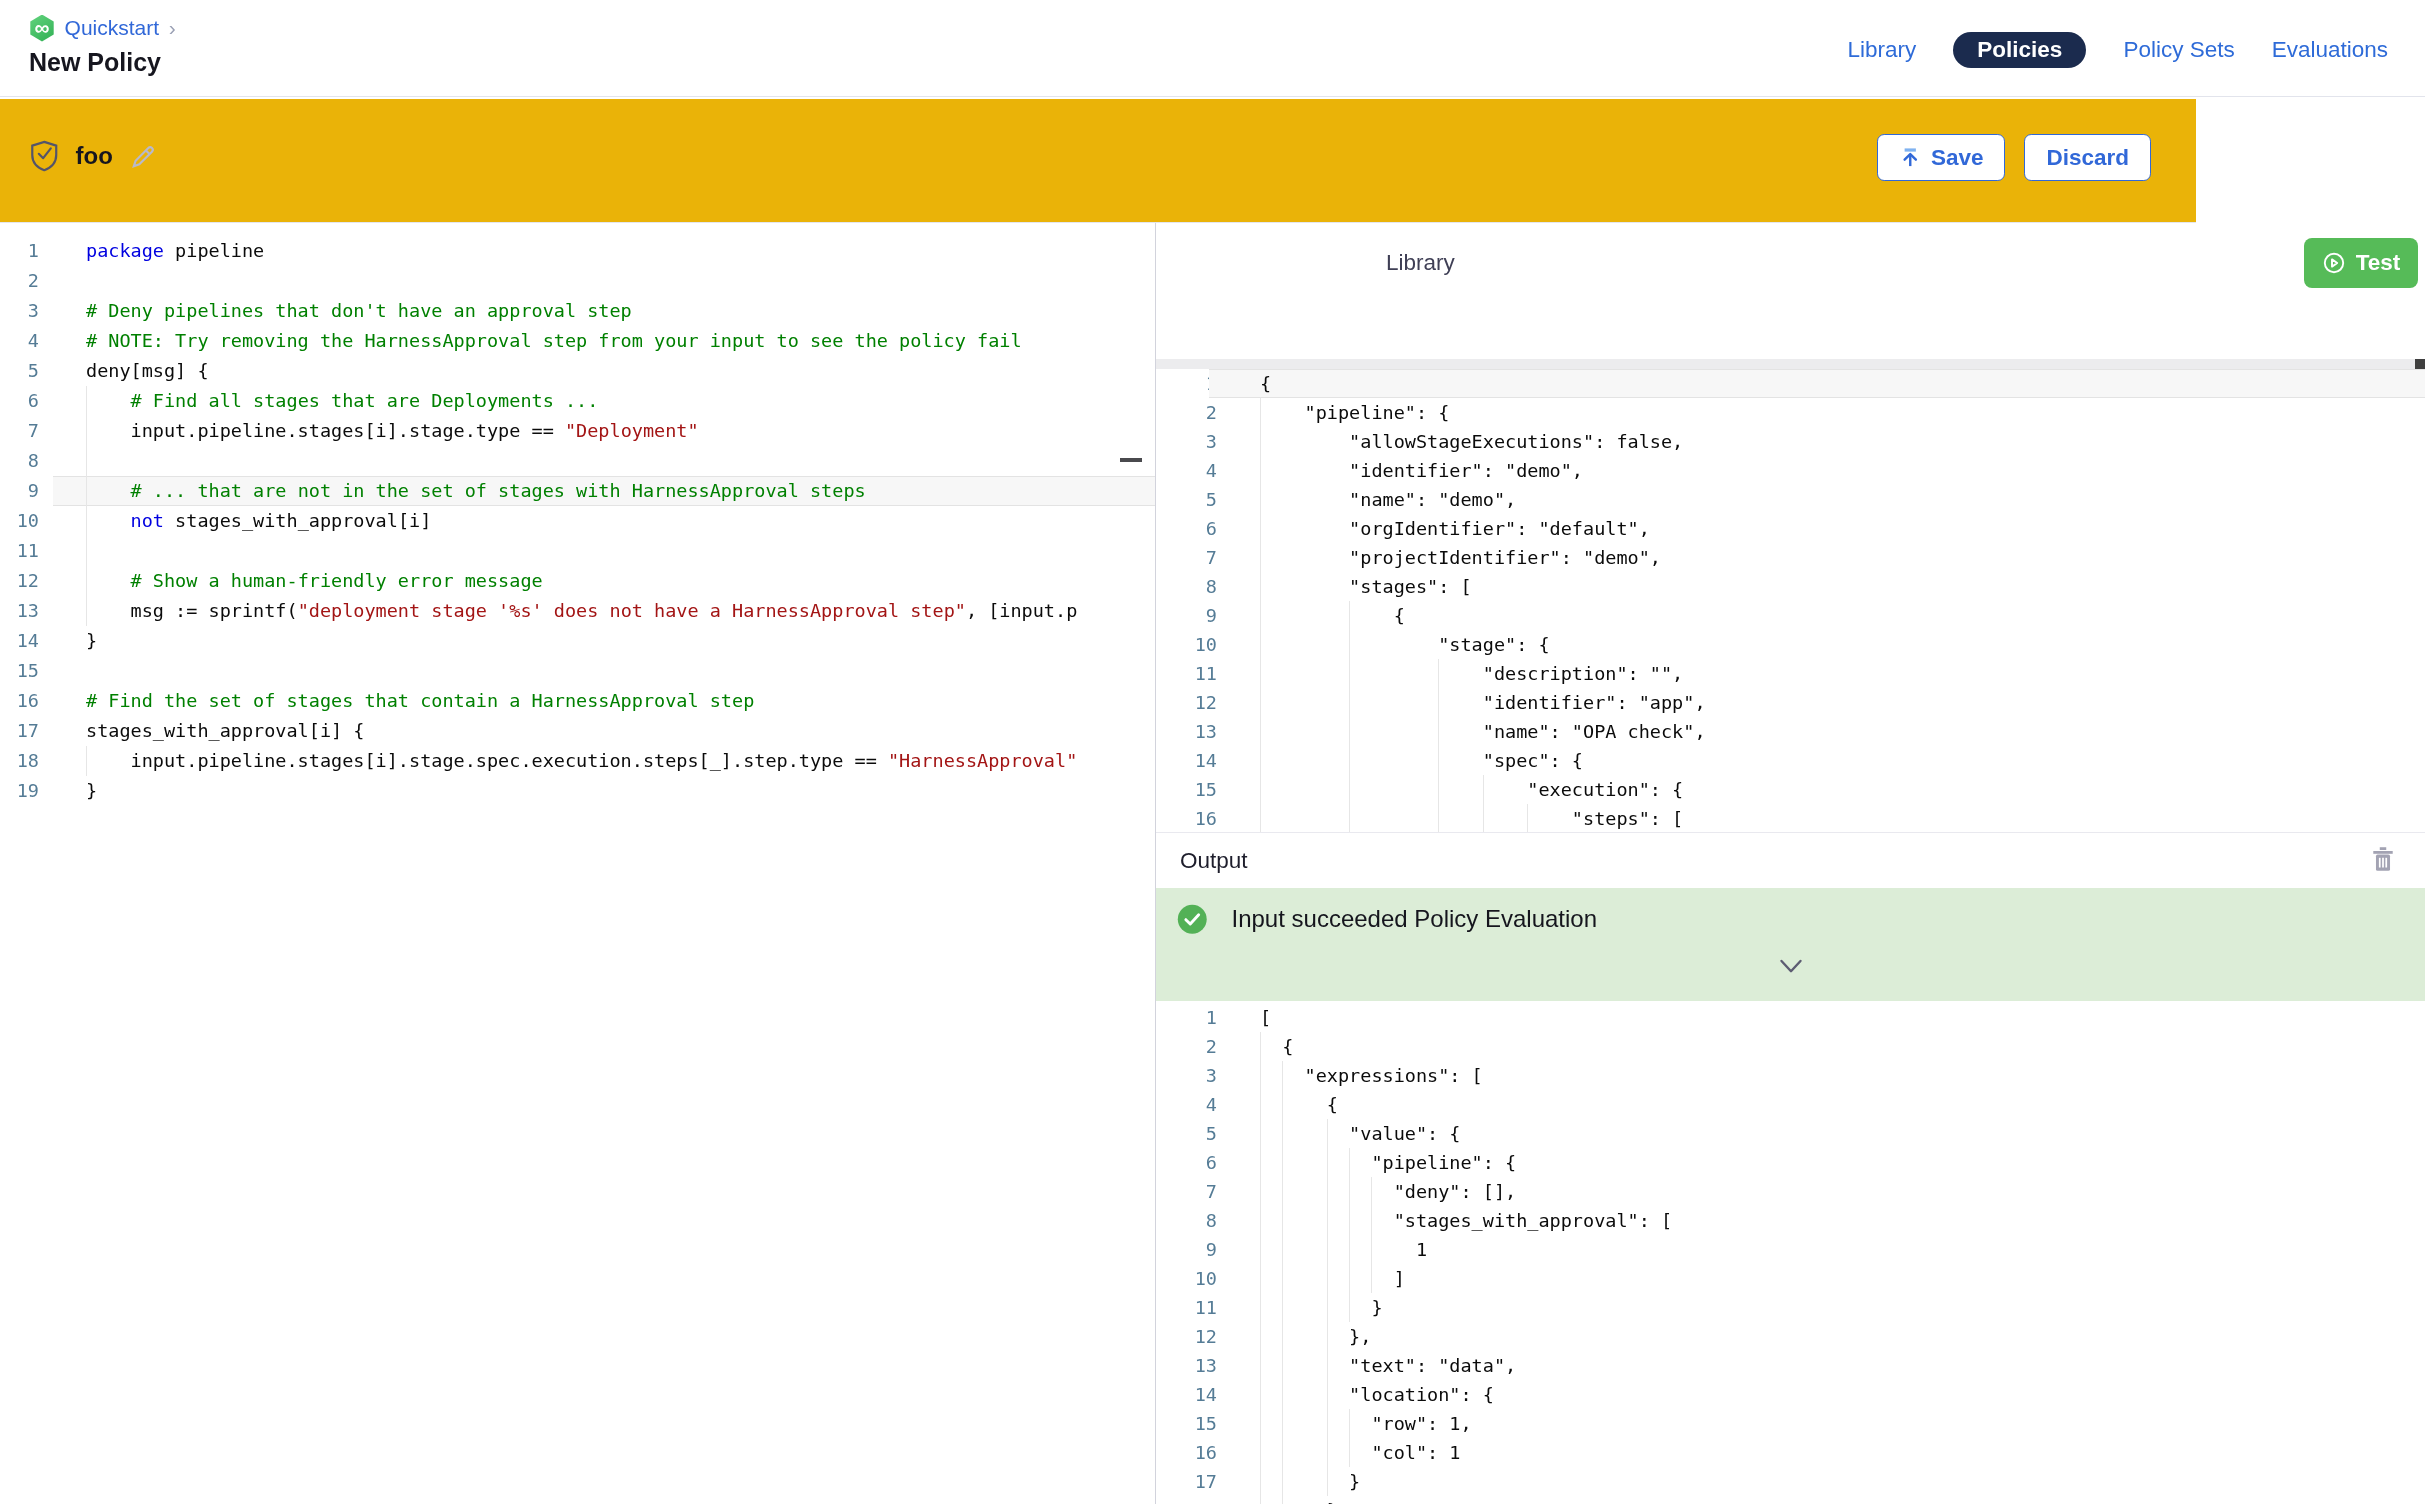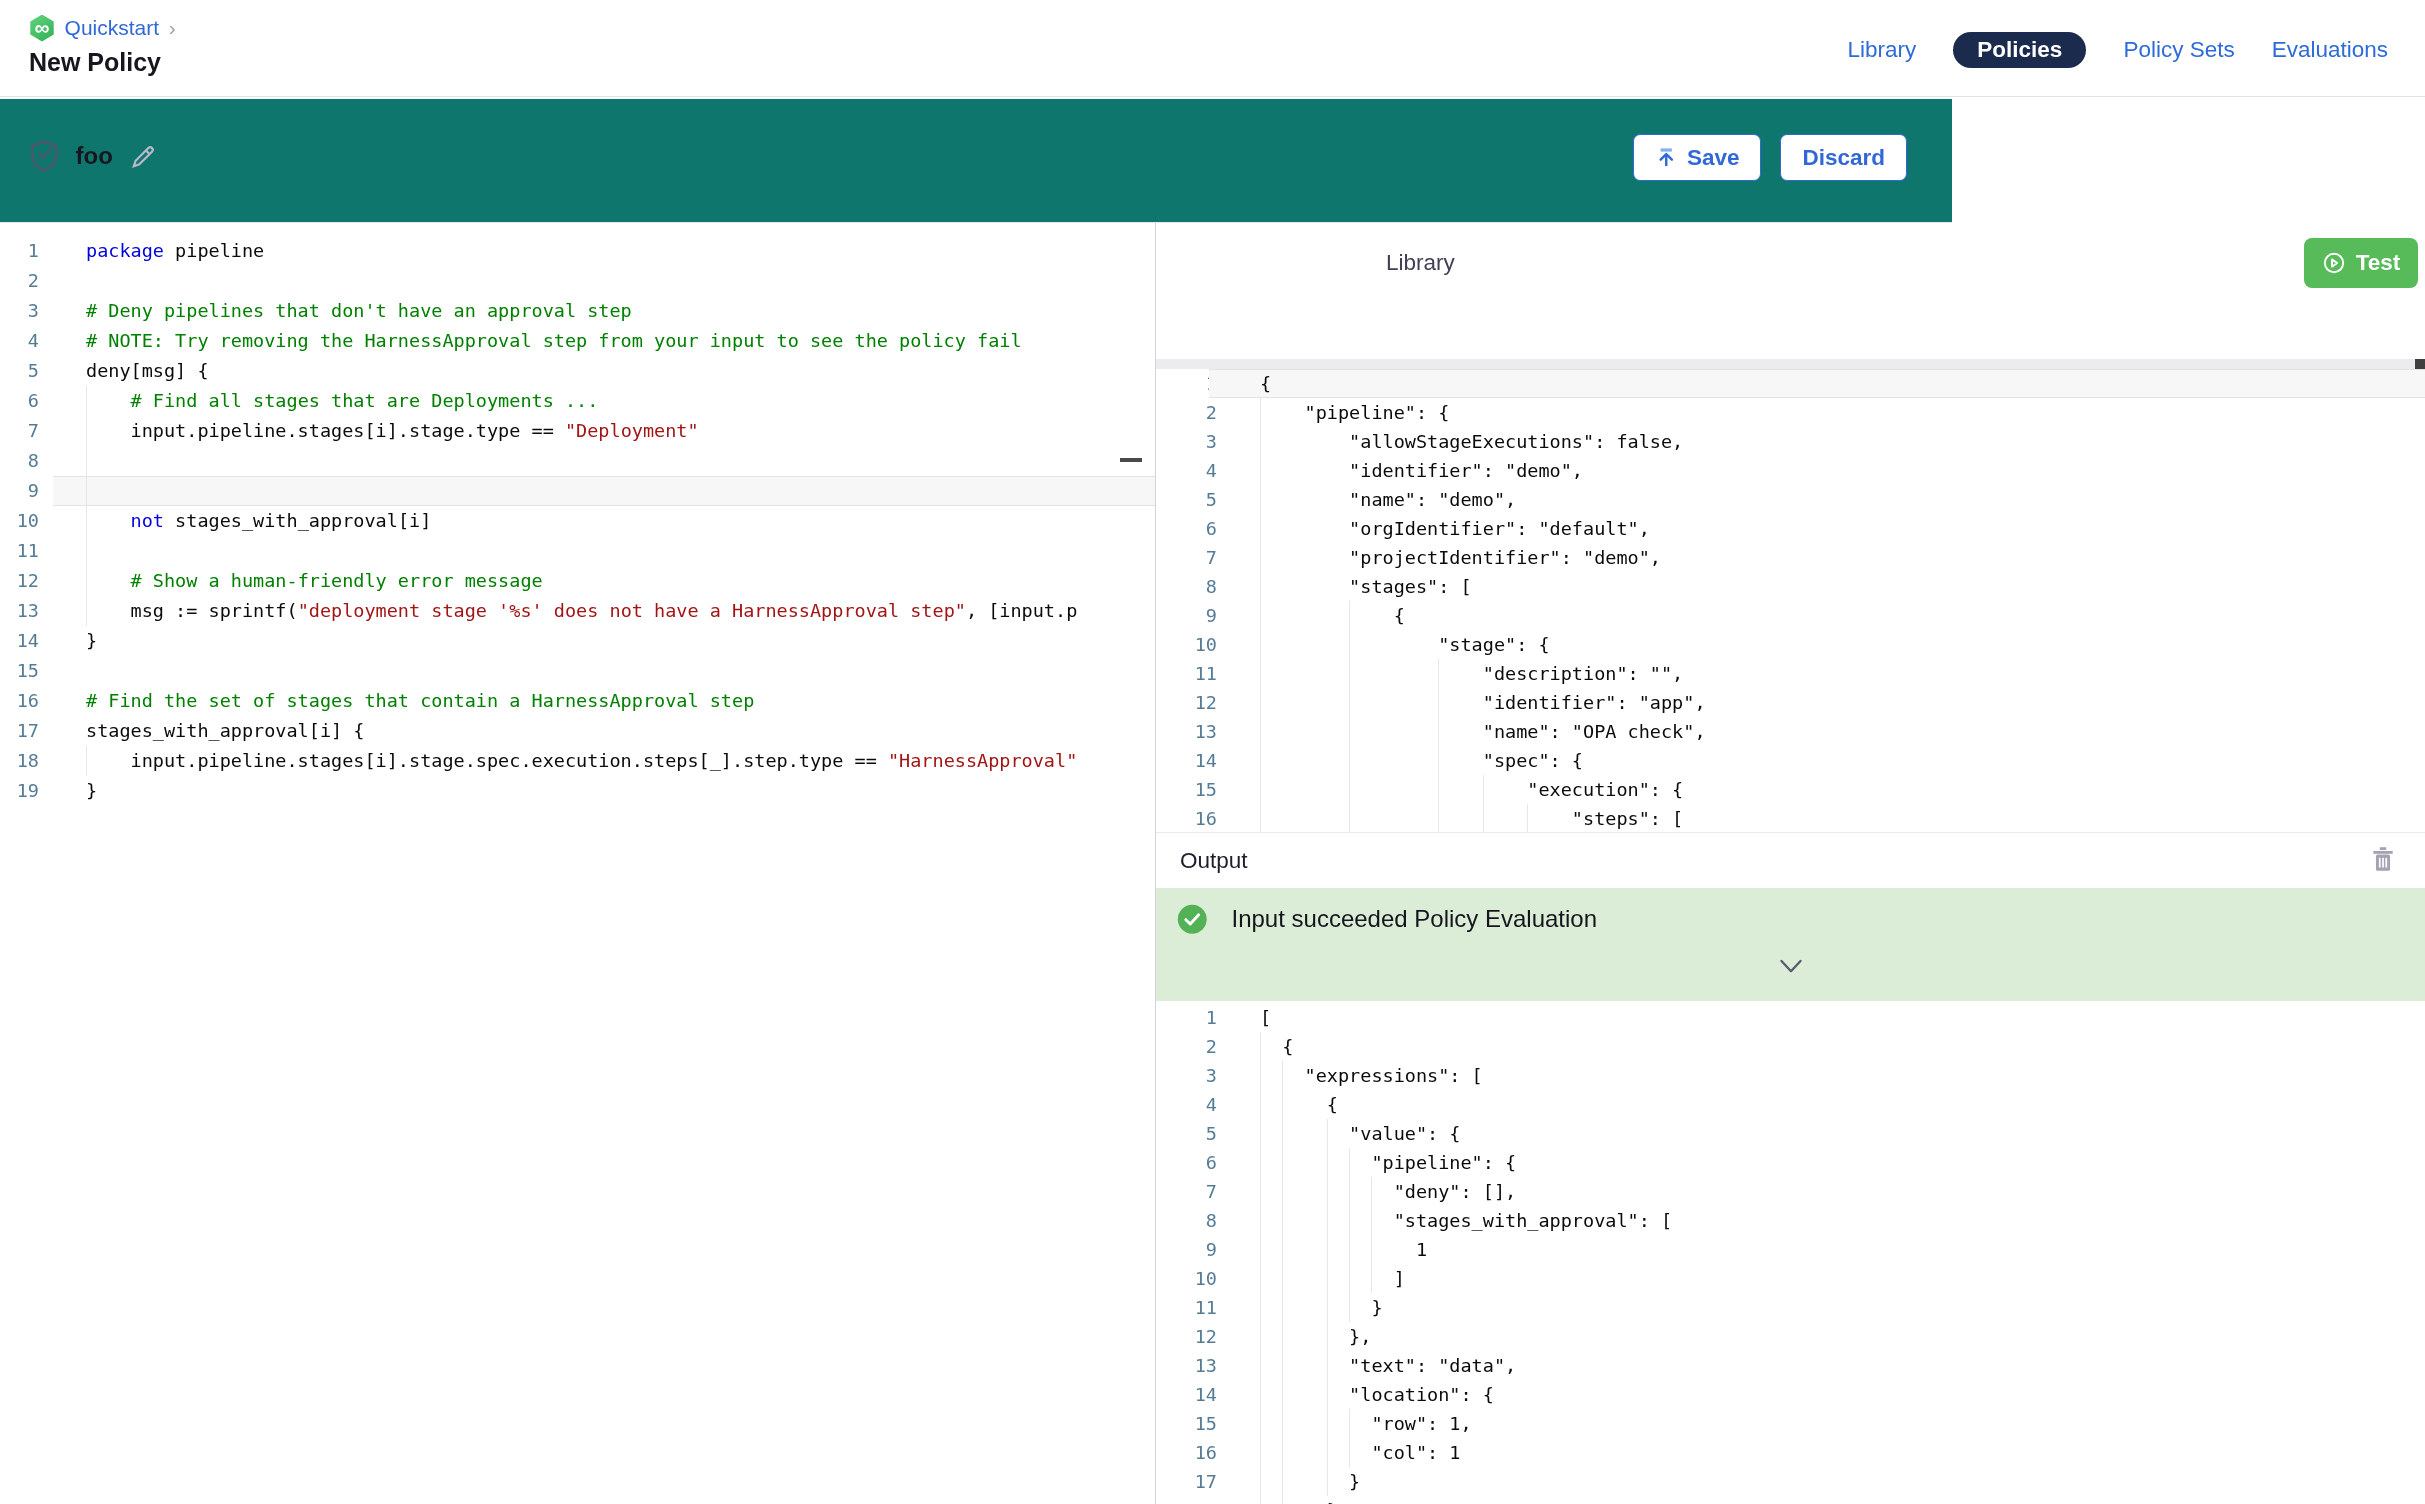--- a/index.html
+++ b/index.html
@@ -15,22 +15,22 @@
   .logo { width:26px; height:27px; display:flex; align-items:center; justify-content:center;
     background:linear-gradient(145deg,#63d47e,#2fae53); color:#fff; font-size:21px; font-weight:bold;
     clip-path:polygon(50% 0,95% 26%,95% 74%,50% 100%,5% 74%,5% 26%); }
   .crumb-link { color:#3168d8; font-size:21px; }
   .crumb-sep { color:#9aa0b4; font-size:21px; }
   .page-title { position:absolute; left:29px; top:48px; font-size:25px; font-weight:bold; color:#16161f; }
   .nav-tabs { position:absolute; right:38px; top:26px; height:48px; display:flex; align-items:center; gap:37px; }
   .nav-tab { font-size:22.5px; color:#2e6bd8; cursor:pointer; white-space:nowrap; }
   .nav-tab.active { background:#1b2b4e; color:#ffffff; font-weight:bold; padding:5px 24px; border-radius:803px; }
   
-  .toolbar { position:absolute; left:0; top:99px; width:1952px; height:124px;
-    background:#0f766e; border-bottom:1.6px solid #e4e6ee; }
+  .toolbar { position:absolute; left:0; top:99px; width:2196px; height:124px;
+    background:#eab308; border-bottom:1.6px solid #e4e6ee; }
   .policy-name-wrap { position:absolute; left:29px; top:40px; display:flex; align-items:center; gap:16px; }
   .policy-name { font-size:24px; font-weight:bold; color:#16161f; }
   .btn-row { position:absolute; right:45px; top:35px; display:flex; gap:19px; }
   .btn-outline { display:flex; align-items:center; gap:9.6px; justify-content:center;
     min-width:113px; height:47px; padding:0 21px; border:1.6px solid #3168d8; border-radius:7.2px;
     background:#fff; color:#3168d8; font-size:22.5px; font-weight:bold; cursor:pointer;
     font-family:"Liberation Sans", sans-serif; }
   
   .workspace { position:absolute; left:0; top:223px; width:2426px; height:1282px; }
   
@@ -164,21 +164,21 @@
             <div class="ed-gutter" style="width: 39px;">7</div>
             <div class="ed-code" style="padding-left: 47px;"><div class="guides" style="left: 47px; width: 4ch; background-image: repeating-linear-gradient(to right, rgb(230, 230, 230) 0px, rgb(230, 230, 230) 0.8px, transparent 0.8px, transparent 4ch);"></div><span class="tk-p">    input.pipeline.stages[i].stage.type == </span><span class="tk-s">"Deployment"</span></div>
           </div>
           <div class="ed-row" style="height: 30px; line-height: 30px;">
             <div class="ed-gutter" style="width: 39px;">8</div>
             <div class="ed-code" style="padding-left: 47px;"><div class="guides" style="left: 47px; width: 4ch; background-image: repeating-linear-gradient(to right, rgb(230, 230, 230) 0px, rgb(230, 230, 230) 0.8px, transparent 0.8px, transparent 4ch);"></div></div>
           </div>
           <div class="ed-row" style="height: 30px; line-height: 30px;">
             <div class="cur-hl"></div>
             <div class="ed-gutter" style="width: 39px;">9</div>
-            <div class="ed-code" style="padding-left: 47px;"><div class="guides" style="left: 47px; width: 4ch; background-image: repeating-linear-gradient(to right, rgb(230, 230, 230) 0px, rgb(230, 230, 230) 0.8px, transparent 0.8px, transparent 4ch);"></div><span class="tk-p">    </span></div>
+            <div class="ed-code" style="padding-left: 47px;"><div class="guides" style="left: 47px; width: 4ch; background-image: repeating-linear-gradient(to right, rgb(230, 230, 230) 0px, rgb(230, 230, 230) 0.8px, transparent 0.8px, transparent 4ch);"></div><span class="tk-p">    </span><span class="tk-c"># ... that are not in the set of stages with HarnessApproval steps</span></div>
           </div>
           <div class="ed-row" style="height: 30px; line-height: 30px;">
             <div class="ed-gutter" style="width: 39px;">10</div>
             <div class="ed-code" style="padding-left: 47px;"><div class="guides" style="left: 47px; width: 4ch; background-image: repeating-linear-gradient(to right, rgb(230, 230, 230) 0px, rgb(230, 230, 230) 0.8px, transparent 0.8px, transparent 4ch);"></div><span class="tk-p">    </span><span class="tk-k">not</span><span class="tk-p"> stages_with_approval[i]</span></div>
           </div>
           <div class="ed-row" style="height: 30px; line-height: 30px;">
             <div class="ed-gutter" style="width: 39px;">11</div>
             <div class="ed-code" style="padding-left: 47px;"><div class="guides" style="left: 47px; width: 4ch; background-image: repeating-linear-gradient(to right, rgb(230, 230, 230) 0px, rgb(230, 230, 230) 0.8px, transparent 0.8px, transparent 4ch);"></div></div>
           </div>
           <div class="ed-row" style="height: 30px; line-height: 30px;">

